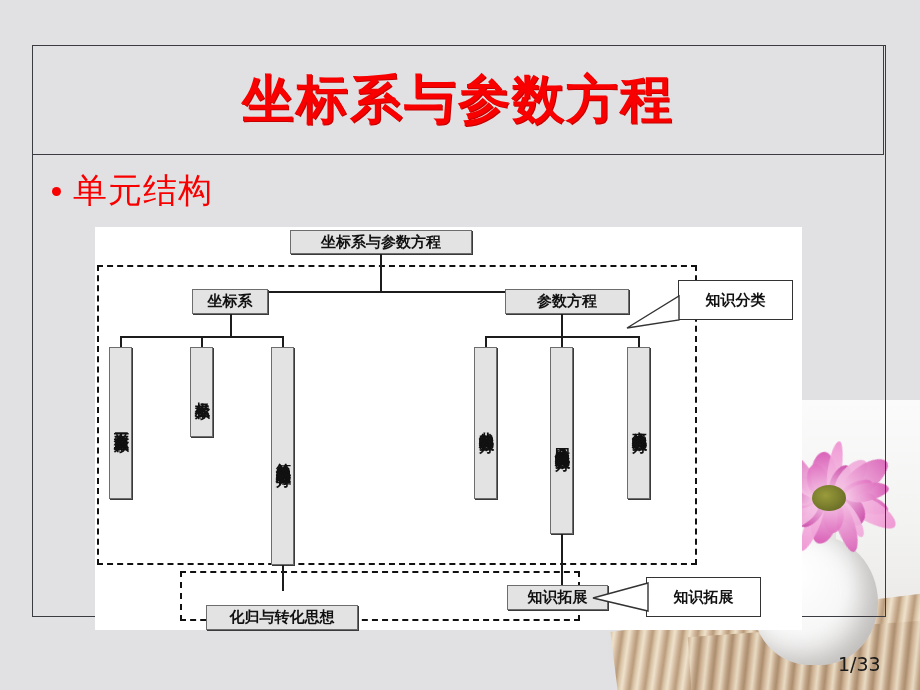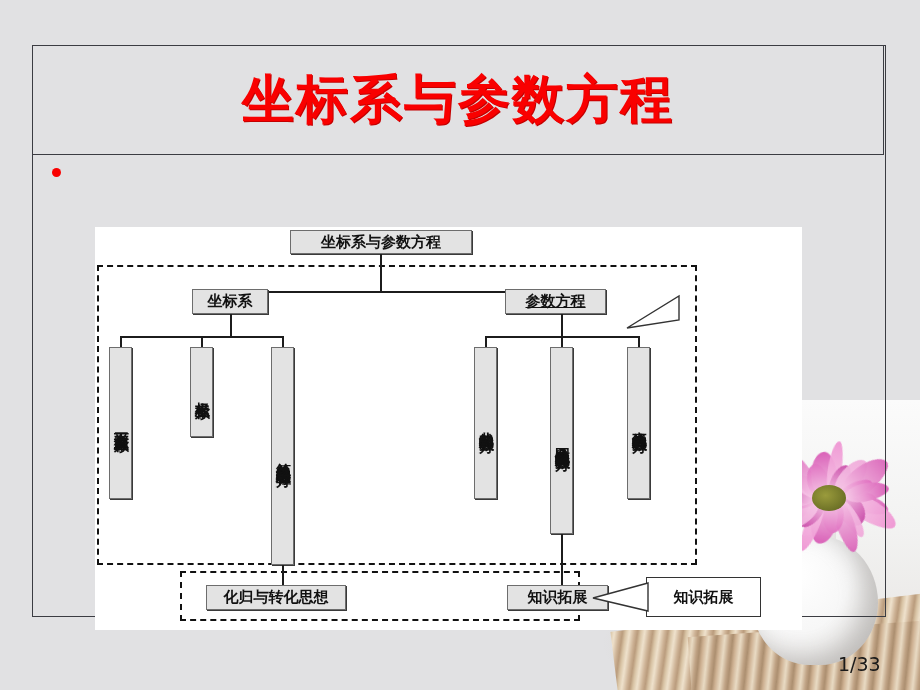--- a/index.html
+++ b/index.html
@@ -181,37 +181,38 @@
 </div>
 
 <div id="slide-border"></div>
 
 <div id="title-box">
   <span id="title-text">坐标系与参数方程</span>
 </div>
 
 <div id="bullet-row">
   <span id="bullet-dot"></span>
+  <span id="bullet-label">单元结构</span>
 </div>
 
 <div id="diagram">
 
   <div class="dashed" style="left:2px;top:38px;width:600px;height:300px;"></div>
 
   <div class="dashed" style="left:85px;top:344px;width:400px;height:50px;"></div>
 
   <div class="box h" style="left:195px;top:3px;width:182px;height:24px;">坐标系与参数方程</div>
 
   <div class="ln lnv" style="left:285px;top:27px;height:38px;"></div>
   <div class="ln lnh" style="left:135px;top:64px;width:333px;"></div>
   <div class="ln lnv" style="left:135px;top:64px;height:18px;"></div>
   <div class="ln lnv" style="left:466px;top:64px;height:18px;"></div>
 
   <div class="box h" style="left:97px;top:62px;width:76px;height:25px;">坐标系</div>
-  <div class="box h" style="left:410px;top:62px;width:101px;height:25px;text-decoration:underline;">参数方程</div>
+  <div class="box h" style="left:410px;top:62px;width:124px;height:25px;">参数方程</div>
 
   <div class="ln lnv" style="left:135px;top:87px;height:23px;"></div>
   <div class="ln lnh" style="left:25px;top:109px;width:163px;"></div>
   <div class="ln lnv" style="left:25px;top:109px;height:12px;"></div>
   <div class="ln lnv" style="left:106px;top:109px;height:12px;"></div>
   <div class="ln lnv" style="left:187px;top:109px;height:12px;"></div>
 
   <div class="box v" style="left:14px;top:120px;width:23px;height:152px;">平面直角坐标系</div>
   <div class="box v" style="left:95px;top:120px;width:23px;height:90px;">极坐标系</div>
   <div class="box v" style="left:176px;top:120px;width:23px;height:218px;">简单曲线的极坐标方程</div>
@@ -222,23 +223,24 @@
   <div class="ln lnv" style="left:466px;top:109px;height:12px;"></div>
   <div class="ln lnv" style="left:543px;top:109px;height:12px;"></div>
 
   <div class="box v" style="left:379px;top:120px;width:23px;height:152px;">曲线的参数方程</div>
   <div class="box v" style="left:455px;top:120px;width:23px;height:187px;">圆锥曲线的参数方程</div>
   <div class="box v" style="left:532px;top:120px;width:23px;height:152px;">直线的参数方程</div>
 
   <div class="ln lnv" style="left:187px;top:338px;height:26px;"></div>
   <div class="ln lnv" style="left:466px;top:307px;height:57px;"></div>
 
-  <div class="box h" style="left:111px;top:358px;width:140px;height:25px;">化归与转化思想</div>
+  <div class="box h" style="left:111px;top:378px;width:152px;height:25px;">化归与转化思想</div>
   <div class="box h" style="left:412px;top:358px;width:101px;height:25px;">知识拓展</div>
 
+  <div class="callout" style="left:583px;top:53px;width:115px;height:40px;">知识分类</div>
   <svg class="callout-tail" style="left:530px;top:53px;width:60px;height:50px;" viewBox="0 0 60 50">
     <polygon points="54,16 54,40 2,48" fill="#ffffff" stroke="#333" stroke-width="1.4"></polygon>
   </svg>
 
   <div class="callout" style="left:551px;top:350px;width:115px;height:40px;">知识拓展</div>
   <svg class="callout-tail" style="left:496px;top:350px;width:60px;height:42px;" viewBox="0 0 60 42">
     <polygon points="57,6 57,34 2,21" fill="#ffffff" stroke="#333" stroke-width="1.4"></polygon>
   </svg>
 
 </div>

